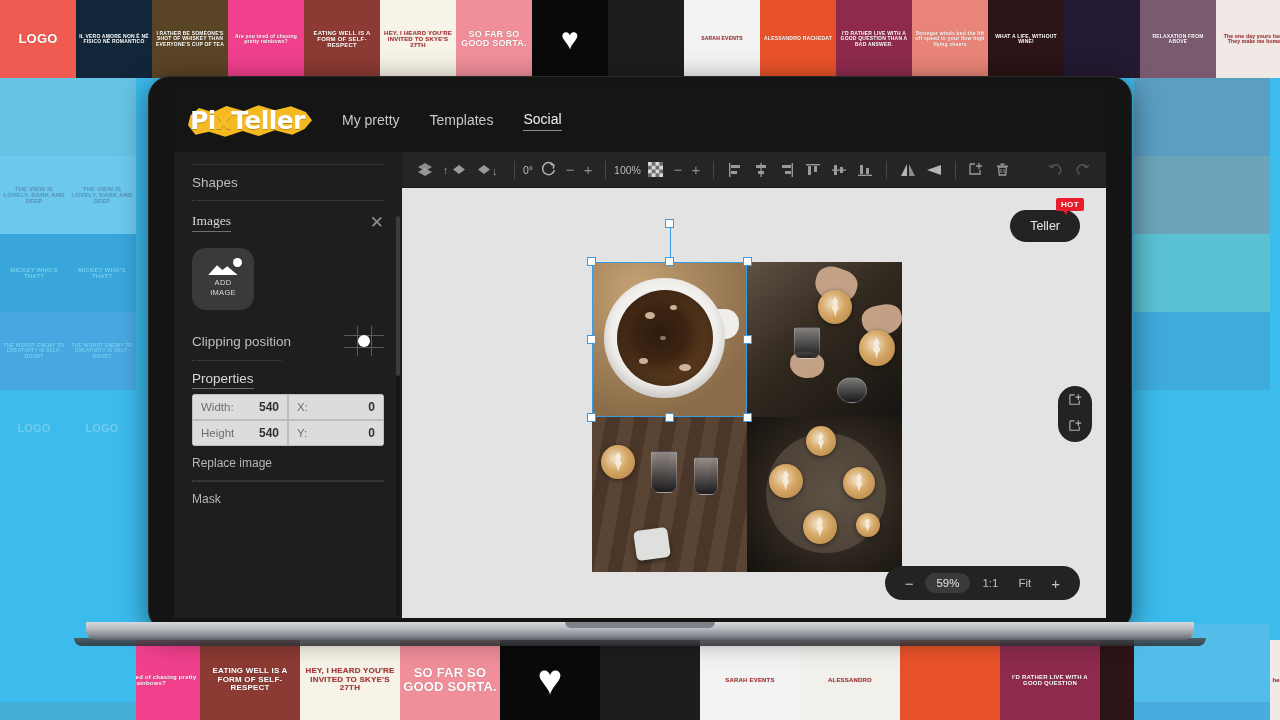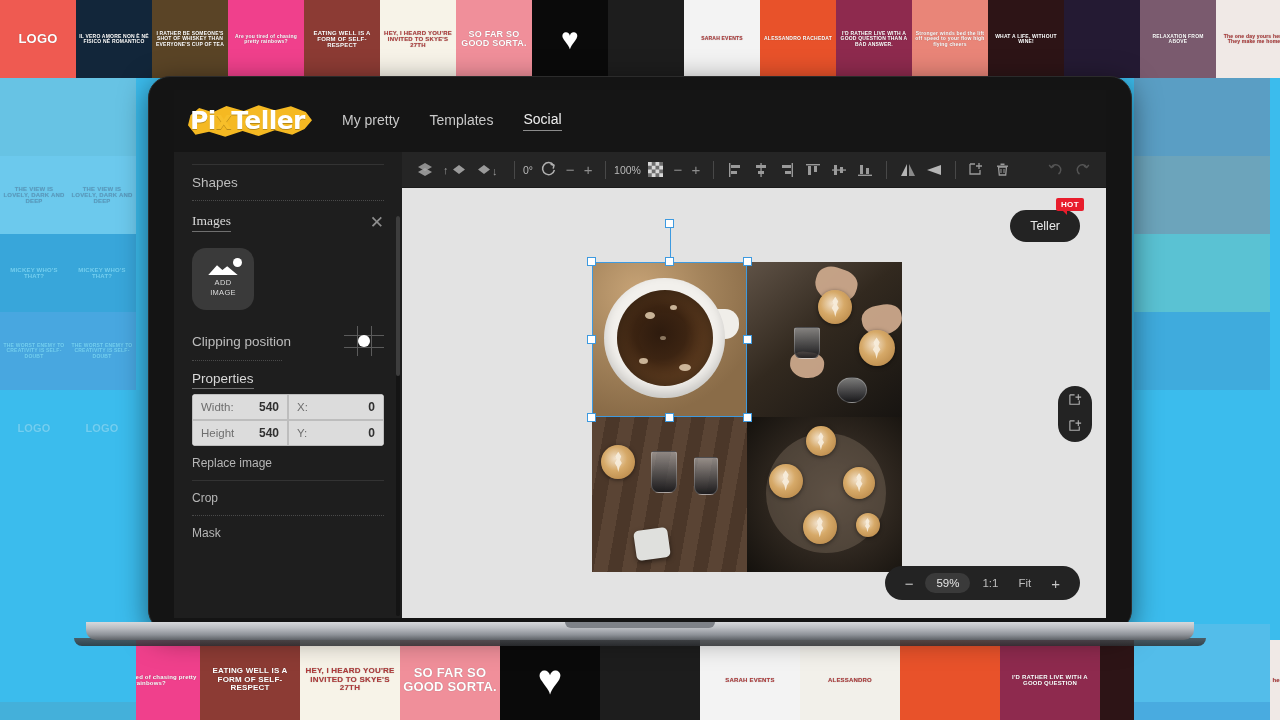--- a/index.html
+++ b/index.html
@@ -635,21 +635,20 @@
             <span class="v">540</span>
           </div>
           <div class="fld">
             <span>Y:</span>
             <span class="v">0</span>
           </div>
         </div>
 
         <div class="side-row sub">Replace image</div>
         <div class="sep-solid"></div>
-        <div class="side-row sub">Crop</div>
         <div class="sep-dot"></div>
         <div class="side-row sub">Mask</div>
 
         <div id="sb-track"></div>
         <div id="sb-thumb"></div>
       </div>
 
       <div id="main">
 
         <div id="toolbar">

